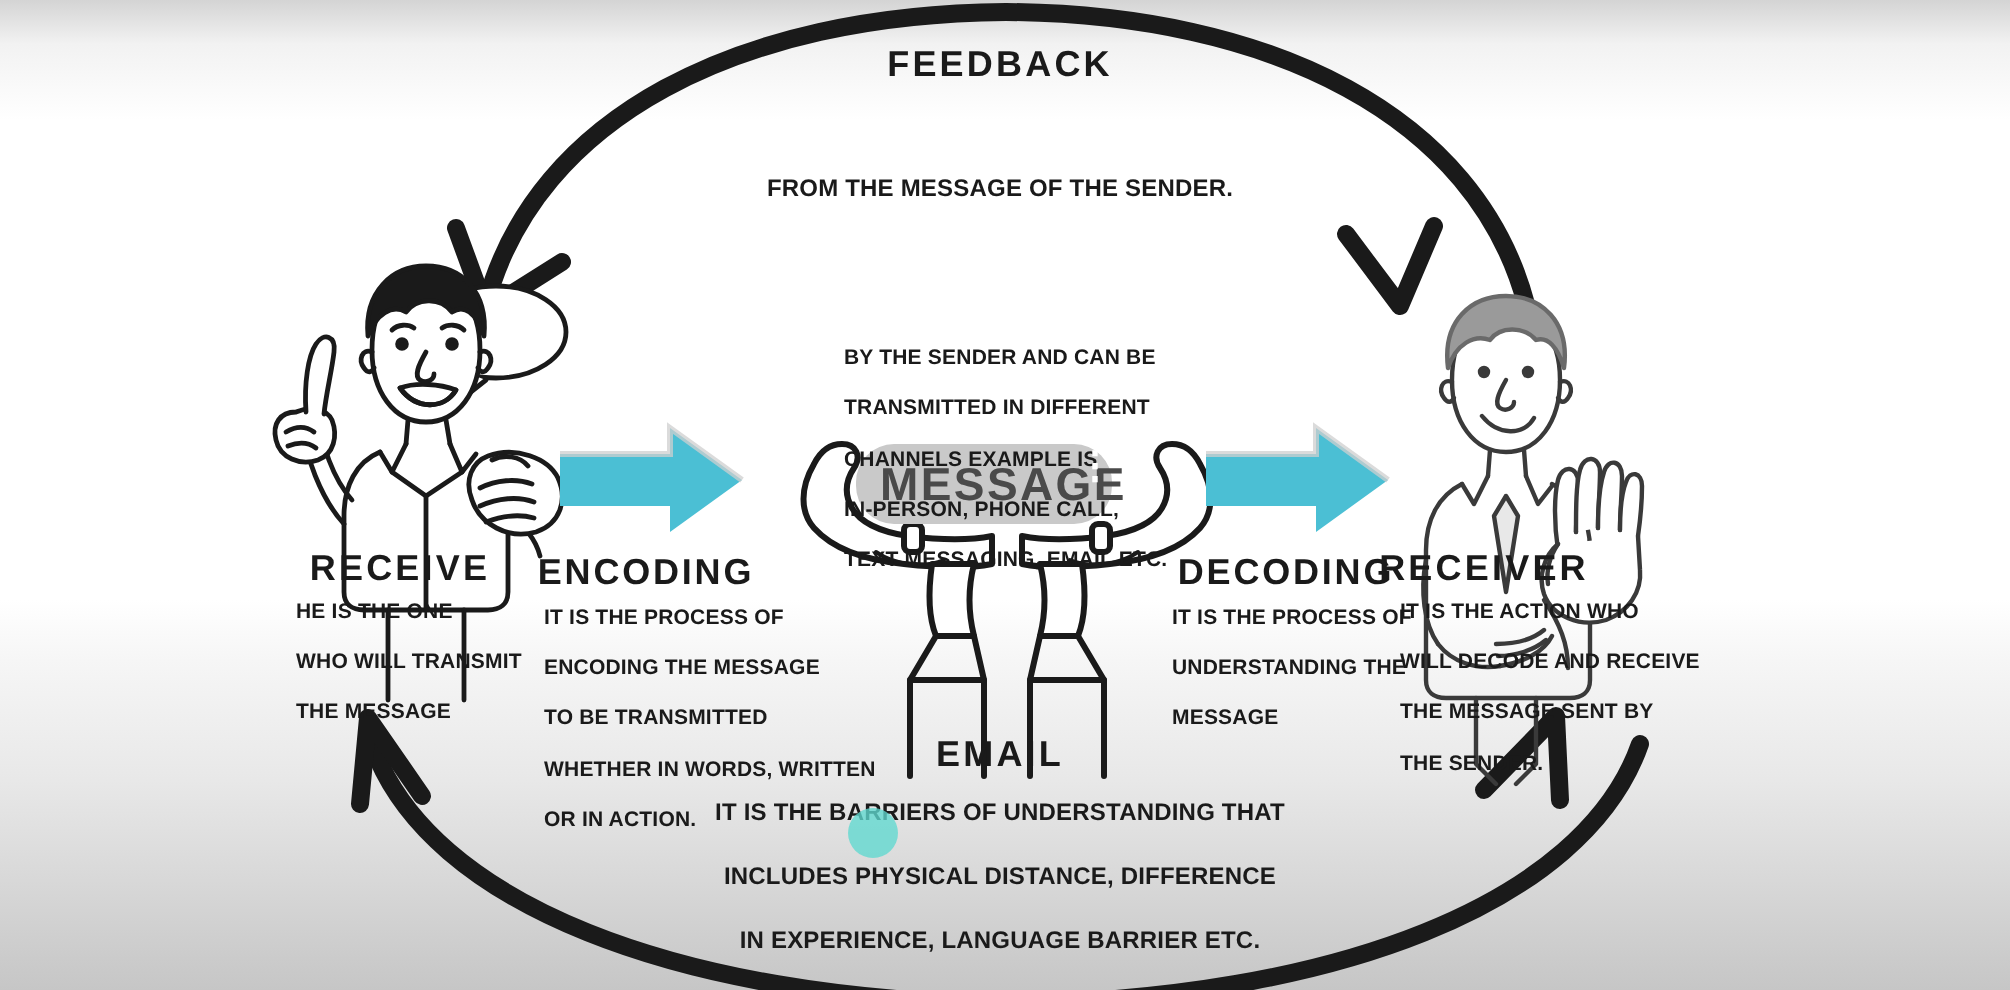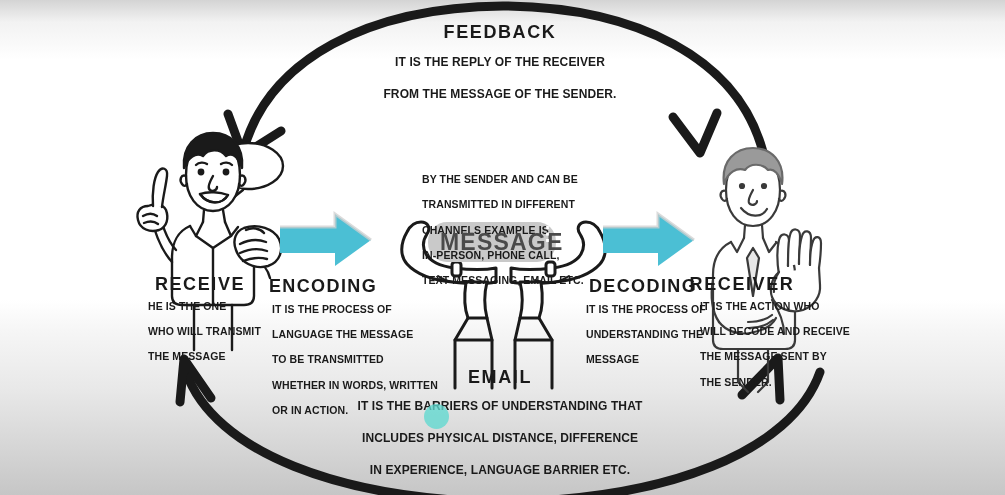--- a/index.html
+++ b/index.html
@@ -261,41 +261,41 @@
     </g>
 
     <g>
       <path d="M 603,227 L 658,227 L 658,214 L 694,240 L 658,266 L 658,253 L 603,253 Z" fill="#4BBFD4" stroke="none"></path>
       <path d="M 603,227 L 658,227 L 658,214 L 694,240" fill="none" stroke="#cfcfcf" stroke-width="3" opacity="0.75"></path>
     </g>
 
   </svg>
 
   <div class="txt heading" style="left:400px; top:22px; width:200px;">FEEDBACK</div>
-  <div class="txt body-txt body-center" style="left:330px; top:54px; width:340px; font-size:12px; line-height:16px;"><span>IT IS THE REPLY OF THE RECEIVER</span>
+  <div class="txt body-txt body-center" style="left:330px; top:54px; width:340px; font-size:12px; line-height:16px;">
 <br><span>FROM THE MESSAGE OF THE SENDER.</span></div>
 
   <div class="txt body-txt" style="left:422px; top:148px; width:180px;">
 <br><span>BY THE SENDER AND CAN BE</span>
 <br><span>TRANSMITTED IN DIFFERENT</span>
 <br><span>CHANNELS EXAMPLE IS</span>
 <br><span>IN-PERSON, PHONE CALL,</span>
 <br><span>TEXT MESSAGING, EMAIL ETC.</span></div>
 
   <div class="txt msg-label" style="left:440px; top:229px;">MESSAGE</div>
   <div class="txt" style="left:538px; top:226px; font-size:19px; font-weight:bold; color:#ffffff; line-height:16px;">⋮</div>
 
   <div class="txt heading" style="left:140px; top:274px; width:120px;">RECEIVE</div>
   <div class="txt body-txt" style="left:148px; top:300px; width:140px;"><span>HE IS THE ONE</span>
 <br><span>WHO WILL TRANSMIT</span>
 <br><span>THE MESSAGE</span></div>
 
   <div class="txt subheading" style="left:258px; top:276px; width:130px;">ENCODING</div>
   <div class="txt body-txt" style="left:272px; top:303px; width:140px;"><span>IT IS THE PROCESS OF</span>
-<br><span>LANGUAGE THE MESSAGE</span>
+<br><span>ENCODING THE MESSAGE</span>
 <br><span>TO BE TRANSMITTED</span>
 <br><span>WHETHER IN WORDS, WRITTEN</span>
 <br><span>OR IN ACTION.</span></div>
 
   <div class="txt subheading" style="left:578px; top:276px; width:130px;">DECODING</div>
   <div class="txt body-txt" style="left:586px; top:303px; width:140px;"><span>IT IS THE PROCESS OF</span>
 <br><span>UNDERSTANDING THE</span>
 <br><span>MESSAGE</span></div>
 
   <div class="txt heading" style="left:672px; top:274px; width:140px;text-align:center;">RECEIVER</div>

